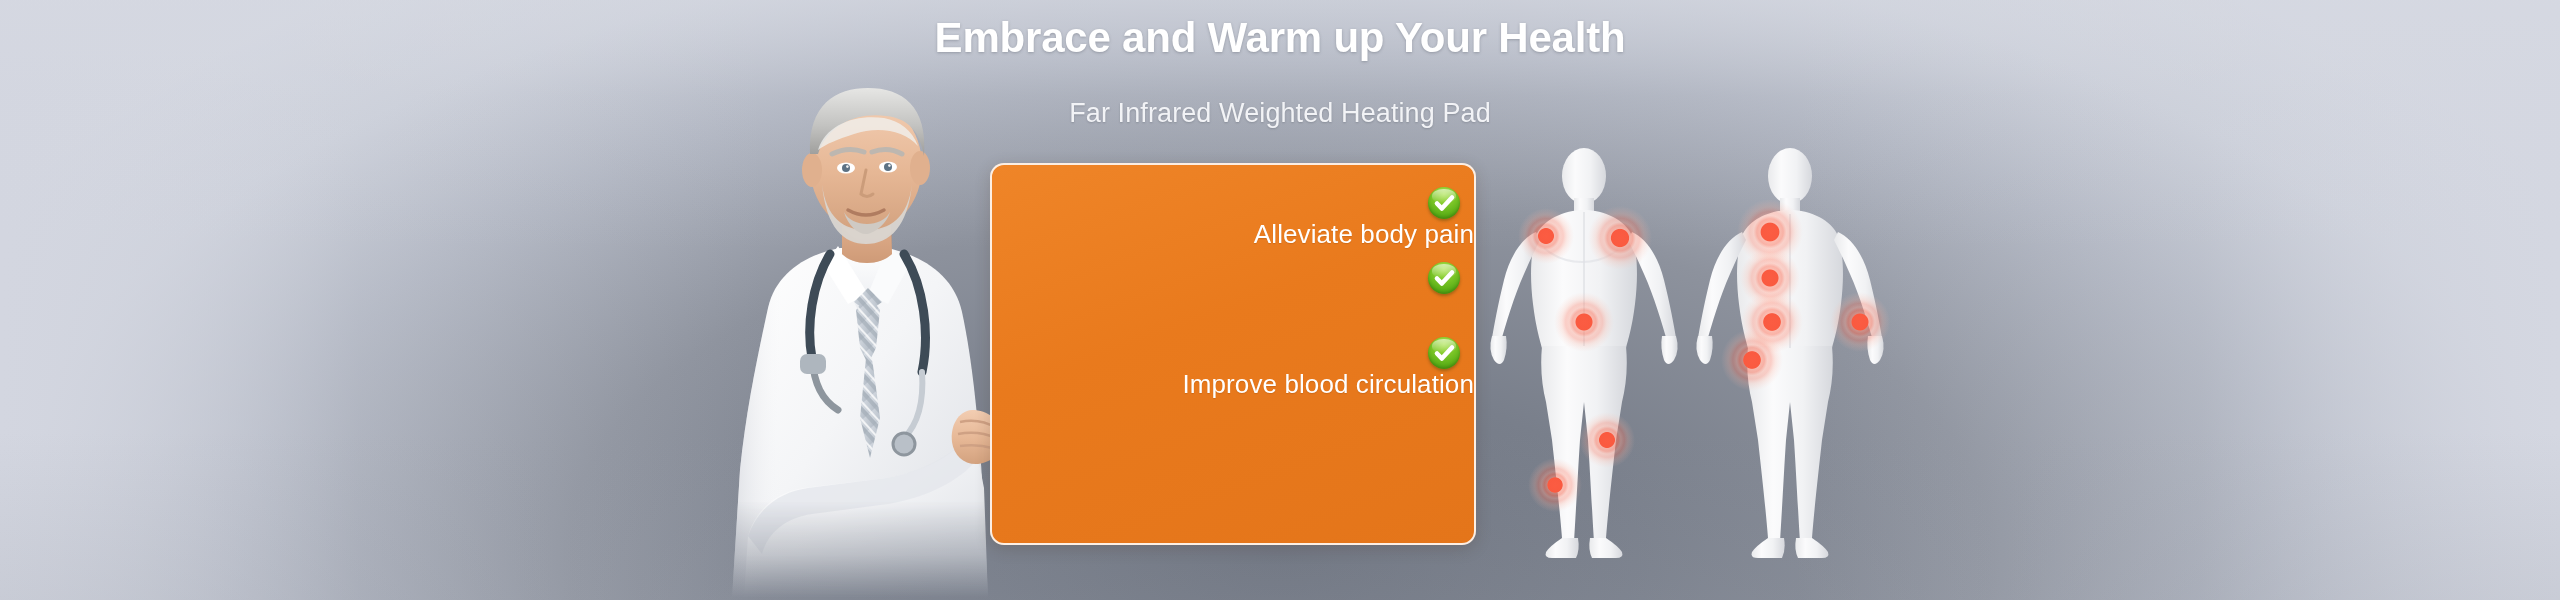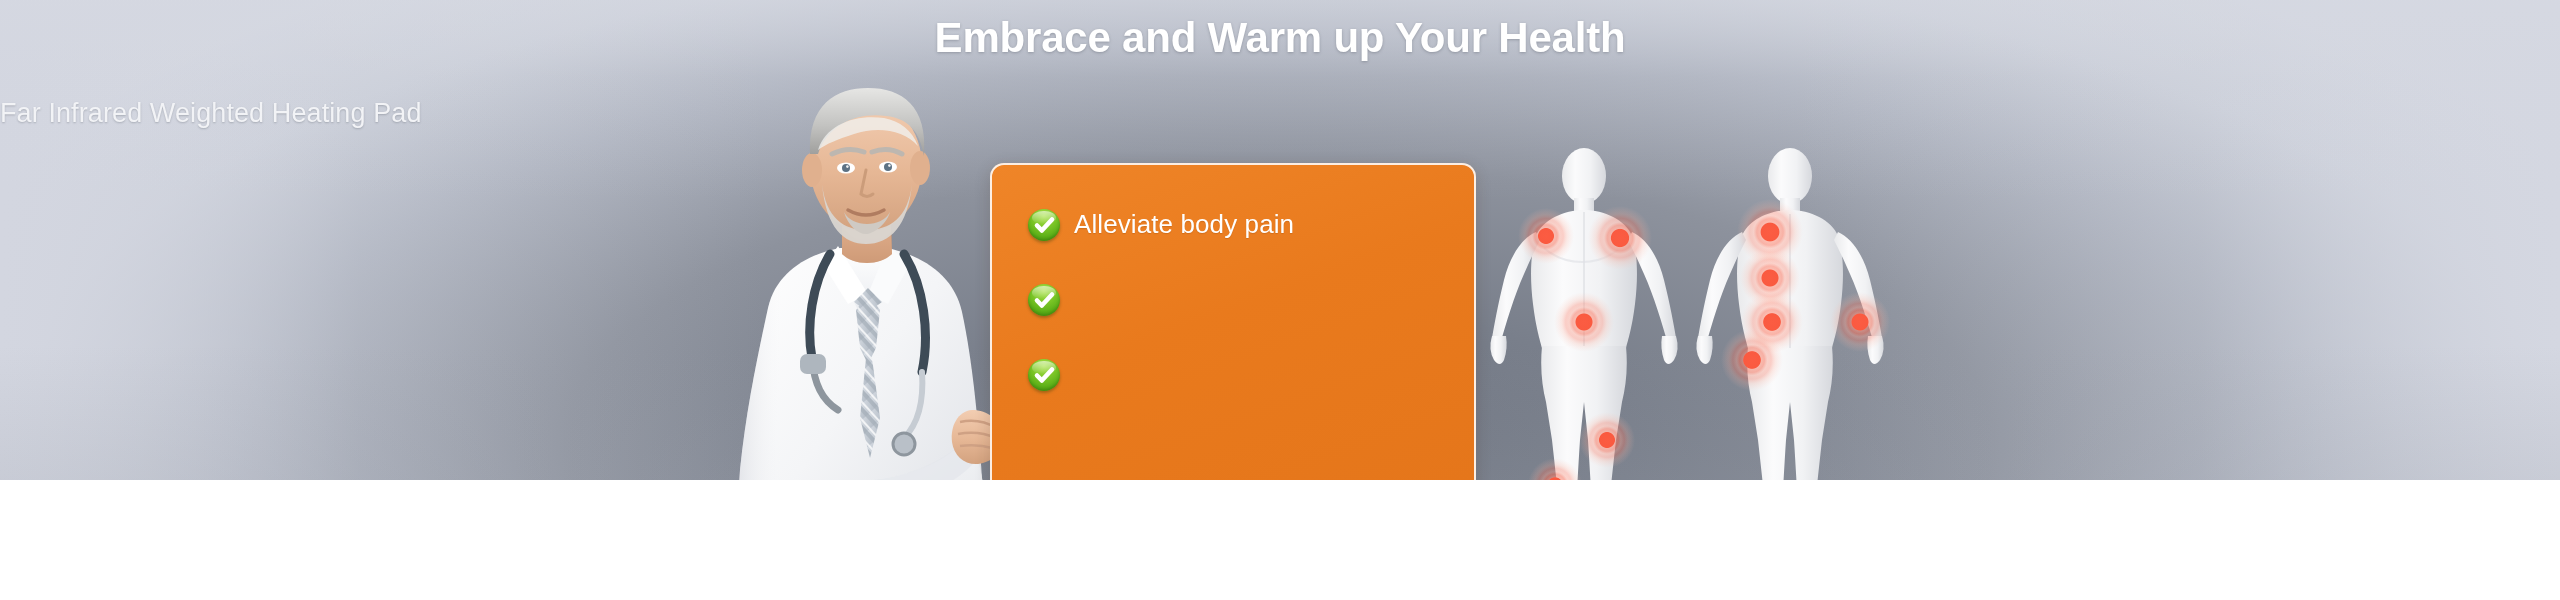--- a/index.html
+++ b/index.html
@@ -1,21 +1,21 @@
 <!DOCTYPE html>
 <html><head>
 <meta charset="utf-8">
 <style>
   html,body{margin:0;padding:0;background:#fff;}
   body{font-family:"Liberation Sans","DejaVu Sans",sans-serif;}
 
   #banner{
     position:relative;
     width:2560px;
-    height:480px;
+    height:600px;
     overflow:hidden;
     background:#b91c1c;
   }
 
   
   .bg-base{
     position:absolute; inset:0;
     background:
       radial-gradient(ellipse 58% 120% at 50% 92%, #6e7480 0%, #797f8b 24%, #8d929d 48%, #b0b5c1 70%, #ccd0da 86%, #d6d9e2 100%);
   }
@@ -32,21 +32,21 @@
   .title{
     position:absolute; left:0; right:0; top:14px;
     text-align:center;
     font-size:42px; font-weight:bold; color:#ffffff;
     letter-spacing:-0.2px;
     text-shadow:0 1px 3px rgba(70,75,85,0.35);
     white-space:nowrap;
   }
   .subtitle{
     position:absolute; left:0; right:0; top:98px;
-    text-align:left;
+    text-align:center;
     font-size:27px; font-weight:400; color:#f2f3f6;
     letter-spacing:0.1px;
     text-shadow:0 1px 2px rgba(70,75,85,0.30);
     white-space:nowrap;
   }
 
   
   .doctor{
     position:absolute;
     left:672px; top:58px;
@@ -67,22 +67,23 @@
     width:486px; height:382px;
     background:linear-gradient(160deg,#ef8528 0%, #e97a1d 42%, #e4751a 100%);
     border:2px solid rgba(255,255,255,0.88);
     border-radius:14px;
     box-shadow:0 4px 16px rgba(60,40,20,0.18);
     box-sizing:border-box;
     padding:22px 0 0 36px;
   }
   .feature{
     display:flex;
-    align-items:center;
+    align-items:flex-end;
     height:75px;
+    flex-direction:column;
   }
   .check{
     flex:0 0 auto;
     width:32px; height:32px;
     border-radius:50%;
     margin-right:14px;
     position:relative;
     background:
       radial-gradient(circle at 50% 22%, #a9e24a 0%, #7ec728 38%, #5aae17 72%, #4d9d12 100%);
     box-shadow:0 2px 3px rgba(40,60,10,0.35), inset 0 -2px 3px rgba(20,60,0,0.28);
@@ -321,18 +322,19 @@
       </span>
     </div>
 
 
     <div class="feature">
       <span class="check">
         <svg viewBox="0 0 32 32" xmlns="http://www.w3.org/2000/svg">
           <path d="M9 16.5 l4.8 5 L24 10.5" stroke="#ffffff" stroke-width="4.6" fill="none" stroke-linecap="round" stroke-linejoin="round"></path>
         </svg>
       </span>
+      <span class="feature-label">Improve blood circulation</span>
     </div>
 
 
   </div>
 
 </div>
 
 </body></html>

